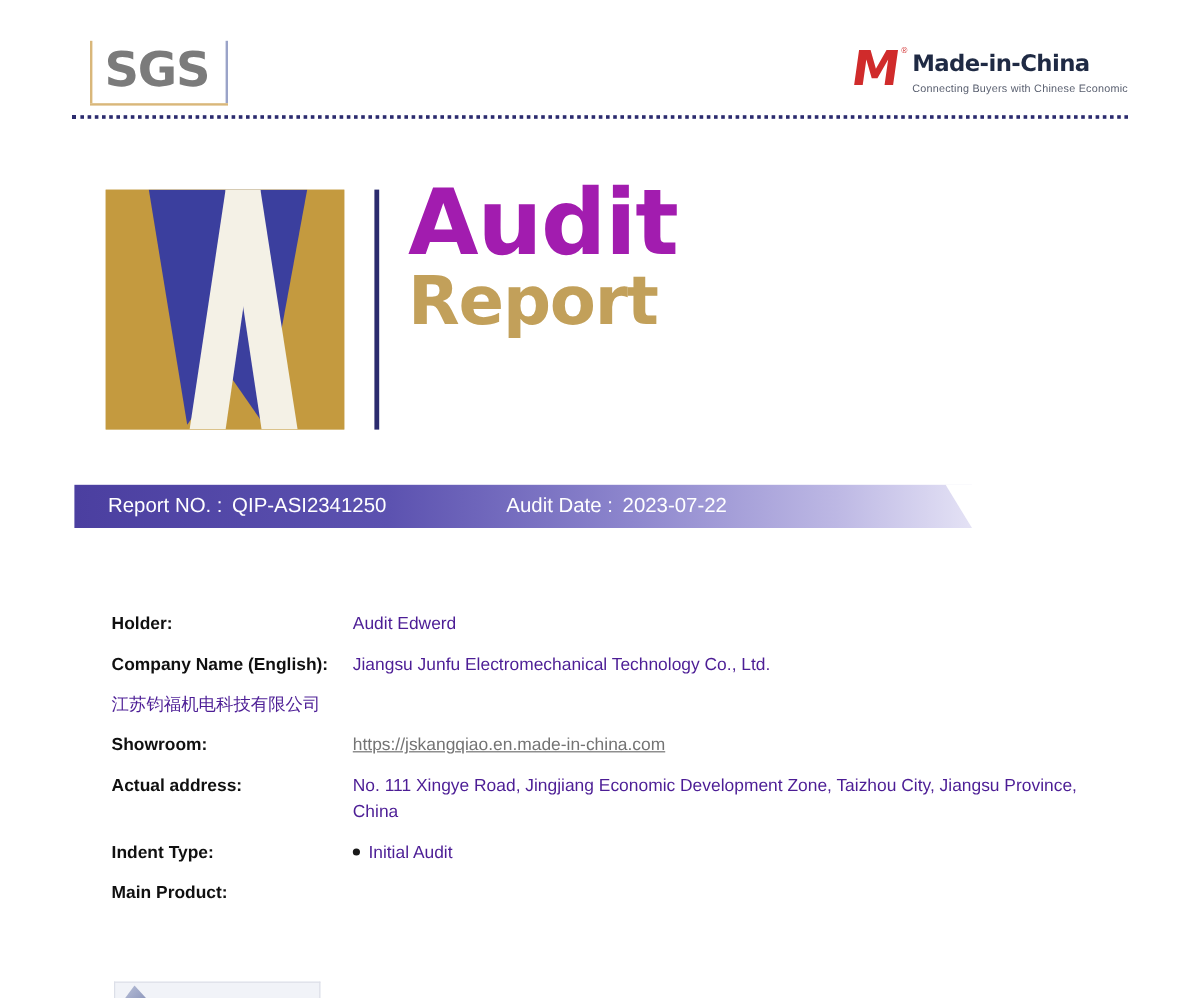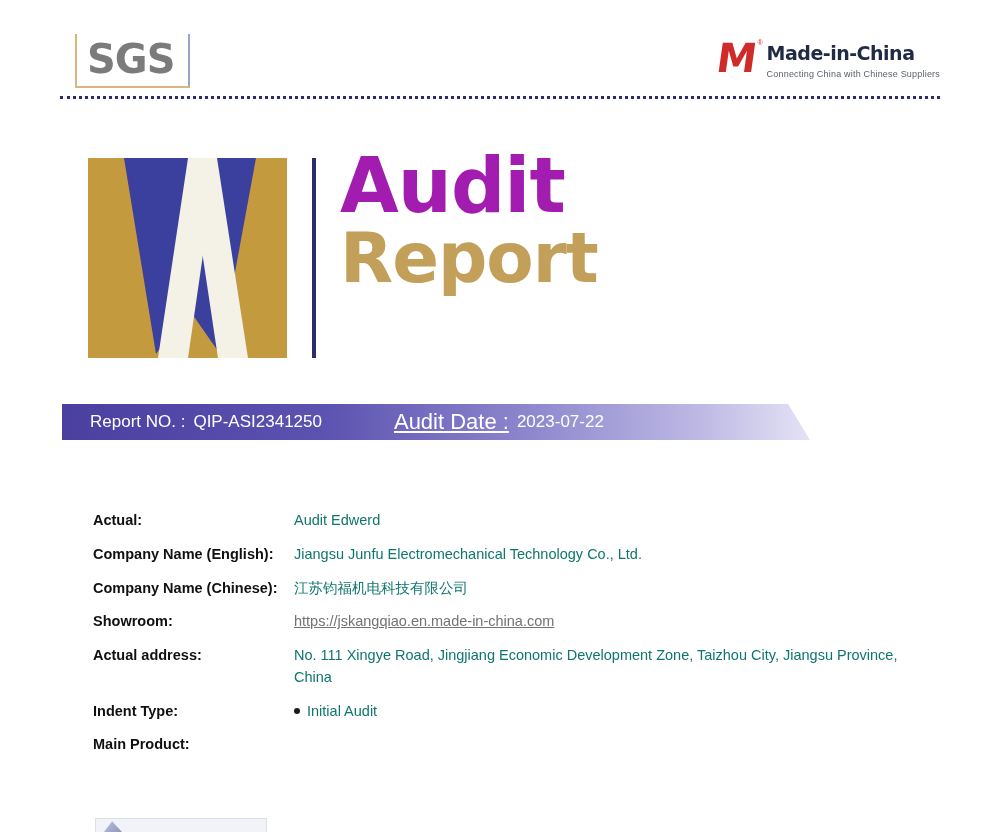--- a/index.html
+++ b/index.html
@@ -165,21 +165,21 @@
   }
   .word-audit {
     font-family: "DejaVu Sans", sans-serif;
     font-size: 76px;
     font-weight: bold;
     color: #a21caf;
     letter-spacing: -1px;
   }
   .word-report {
     font-family: "DejaVu Sans", sans-serif;
-    font-size: 69px;
+    font-size: 56px;
     font-weight: bold;
     color: #c2a05a;
     letter-spacing: -1px;
     margin-top: 2px;
   }
 
   
   .report-bar {
     position: absolute;
     left: 62px;
@@ -203,23 +203,22 @@
   }
   .rb-label {
     margin-left: 28px;
     font-size: 17px;
   }
   .rb-value {
     margin-left: 8px;
     font-size: 17px;
   }
   .rb-label2 {
-    margin-left: 72px;
-    font-size: 22px;
-    text-decoration: underline;
+    margin-left: 100px;
+    font-size: 17px;
   }
   .rb-value2 {
     margin-left: 8px;
     font-size: 17px;
   }
 
   
   .info {
     position: absolute;
     left: 93px;
@@ -236,21 +235,21 @@
   .info-label {
     width: 201px;
     flex: 0 0 201px;
     font-weight: bold;
     color: #101010;
     line-height: 1.45;
   }
   .info-value {
     flex: 1;
     line-height: 1.5;
-    color: #0f766e;
+    color: #4c1d95;
   }
   .info-value.link {
     color: #737373;
     text-decoration: underline;
   }
   .bullet-dot {
     display: inline-block;
     width: 6px;
     height: 6px;
     border-radius: 50%;
@@ -296,21 +295,21 @@
         <div class="sgs-underline"></div>
       </div>
 
       <div class="mic-logo">
         <div class="mic-mark">
           <div class="mic-m">M</div>
           <div class="mic-reg">®</div>
         </div>
         <div class="mic-text-wrap">
           <div class="mic-title">Made-in-China</div>
-          <div class="mic-sub">Connecting China with Chinese Suppliers</div>
+          <div class="mic-sub">Connecting Buyers with Chinese Economic</div>
         </div>
       </div>
     </div>
 
     <div class="header-rule"></div>
 
     <div class="title-block">
       <div class="logo-mark">
         <svg width="199" height="200" viewBox="0 0 199 200" xmlns="http://www.w3.org/2000/svg">
           <rect x="0" y="0" width="199" height="200" fill="#c49a3f"></rect>
@@ -331,31 +330,30 @@
       <span class="rb-label">Report NO. :</span>
       <span class="rb-value">QIP-ASI2341250</span>
       <span class="rb-label2">Audit Date :</span>
       <span class="rb-value2">2023-07-22</span>
       <span class="clip"></span>
     </div>
 
     <div class="info">
 
       <div class="info-row">
-        <div class="info-label">Actual:</div>
+        <div class="info-label">Holder:</div>
         <div class="info-value">Audit Edwerd</div>
       </div>
 
       <div class="info-row">
         <div class="info-label">Company Name (English):</div>
         <div class="info-value">Jiangsu Junfu Electromechanical Technology Co., Ltd.</div>
       </div>
 
       <div class="info-row">
-        <div class="info-label">Company Name (Chinese):</div>
         <div class="info-value">江苏钧福机电科技有限公司</div>
       </div>
 
       <div class="info-row">
         <div class="info-label">Showroom:</div>
         <a class="info-value link" href="#">https://jskangqiao.en.made-in-china.com</a>
       </div>
 
 
       <div class="info-row">

